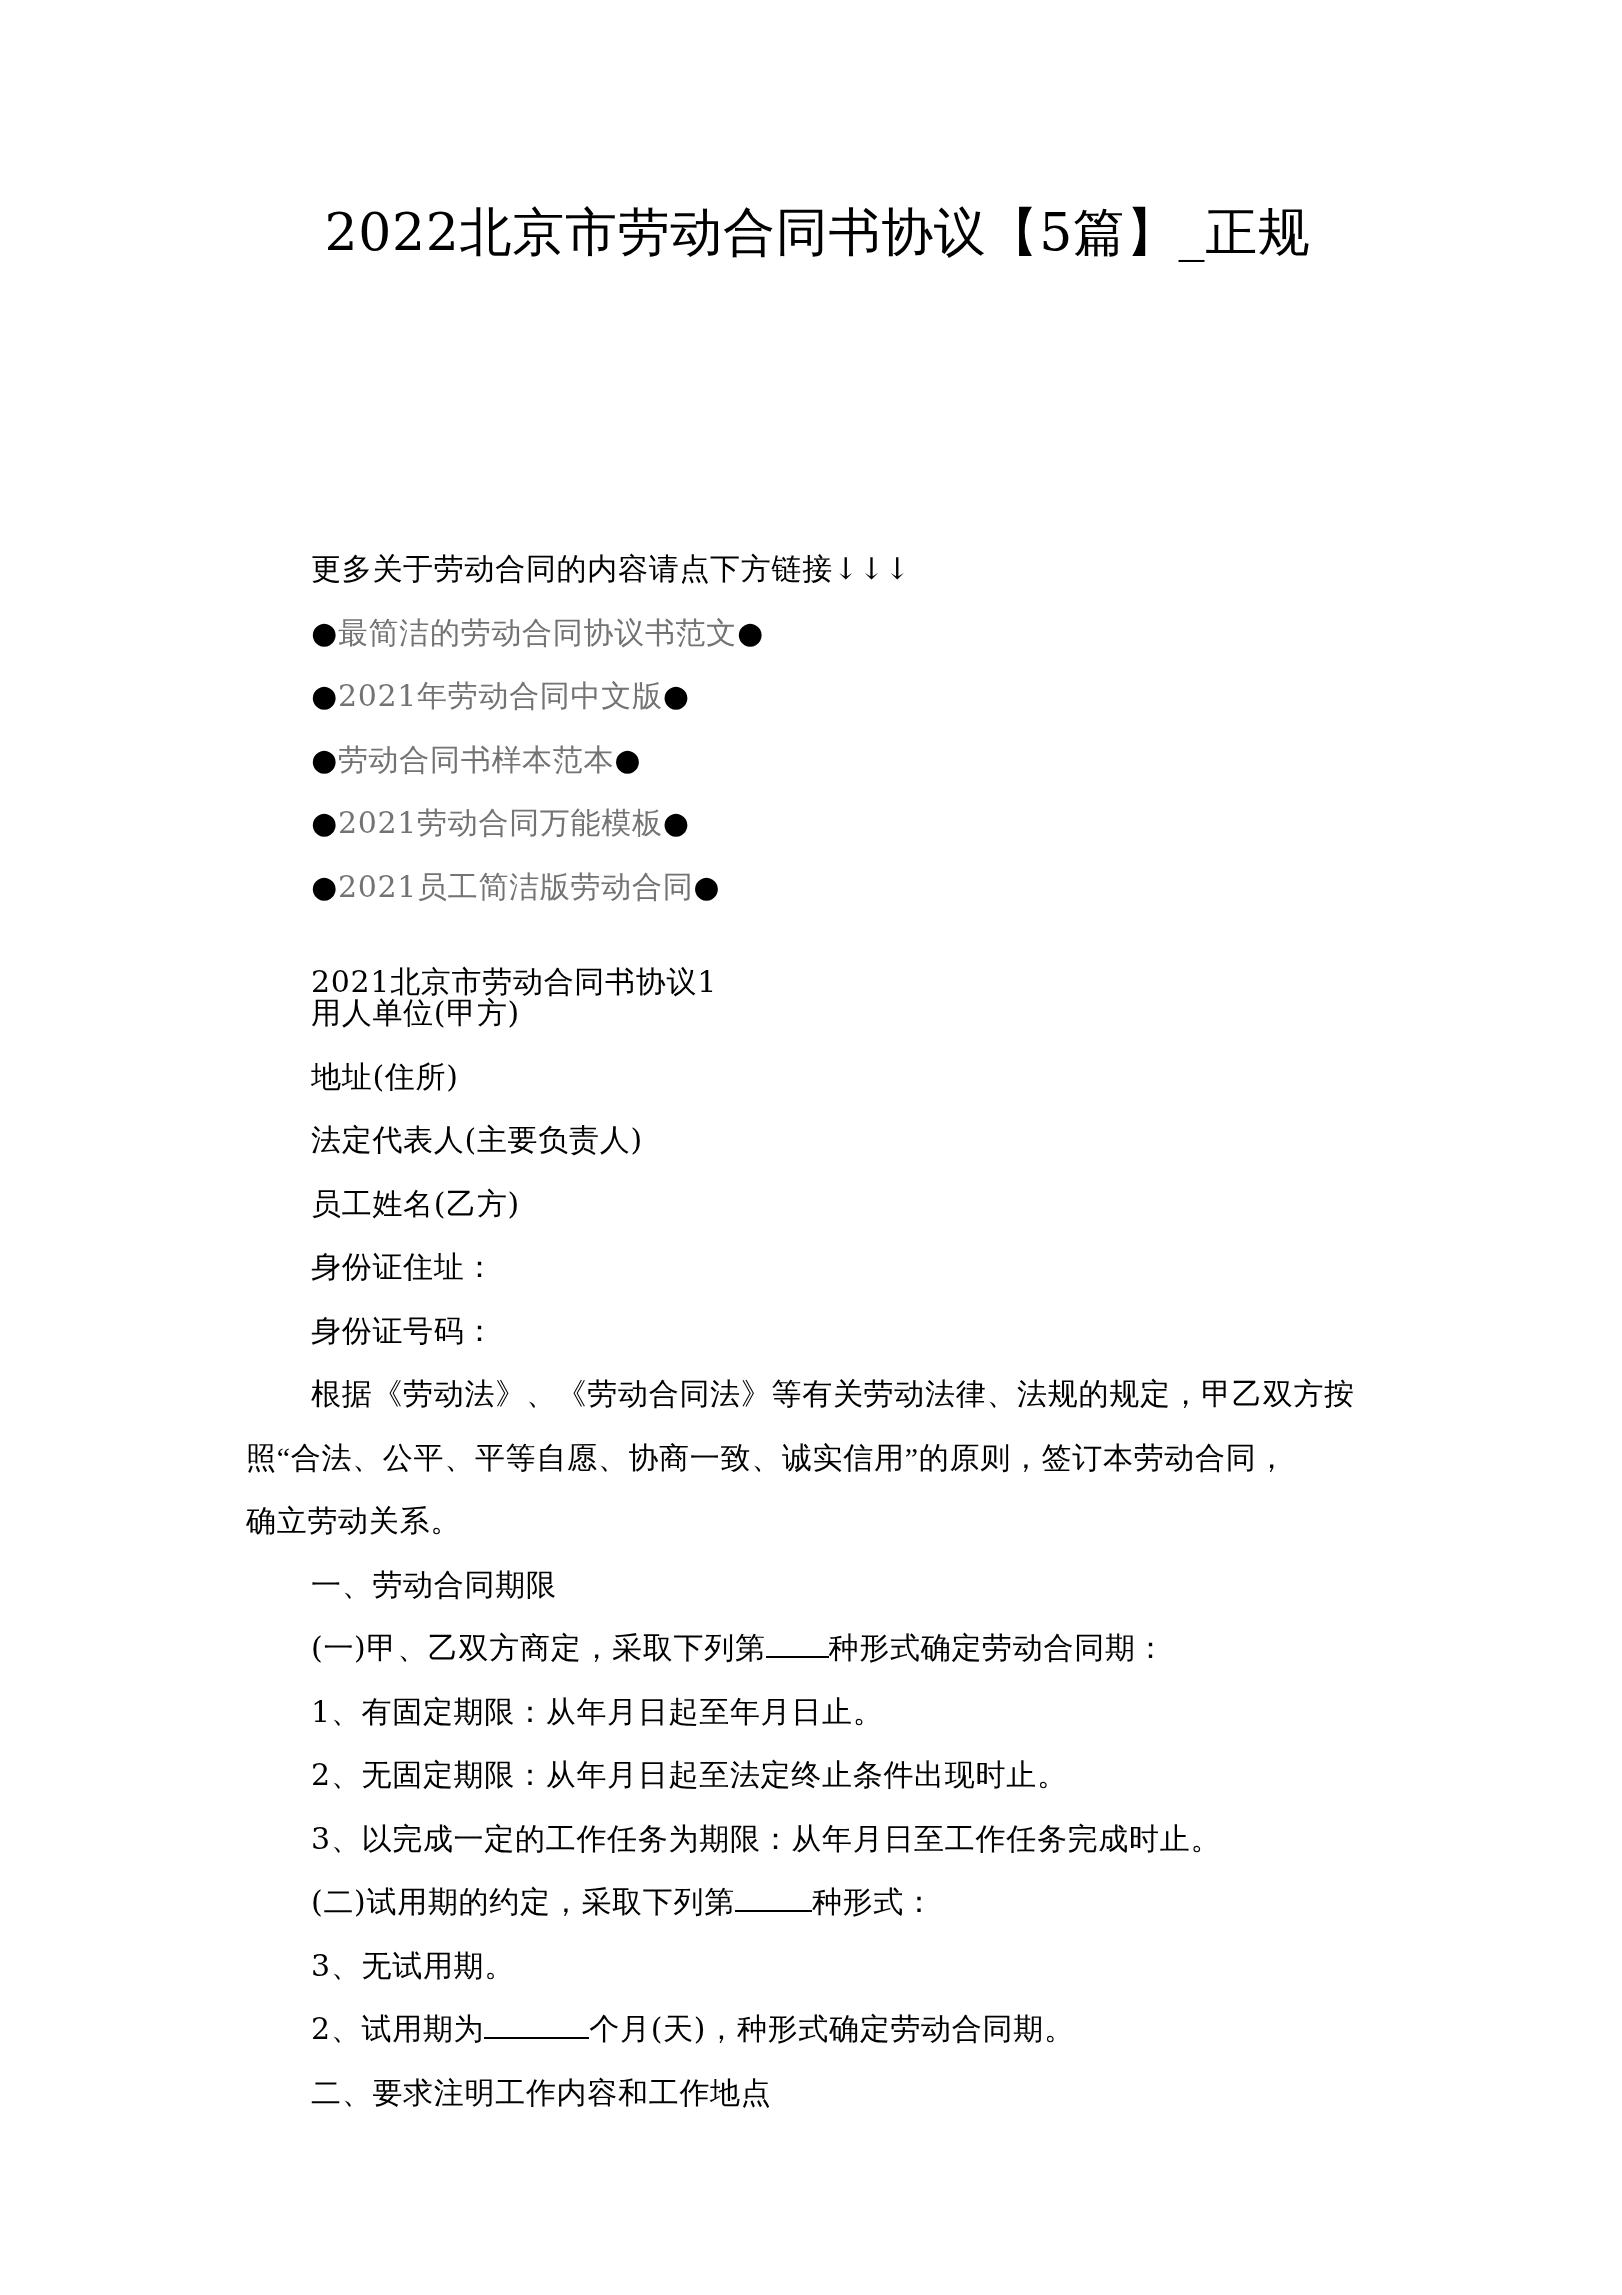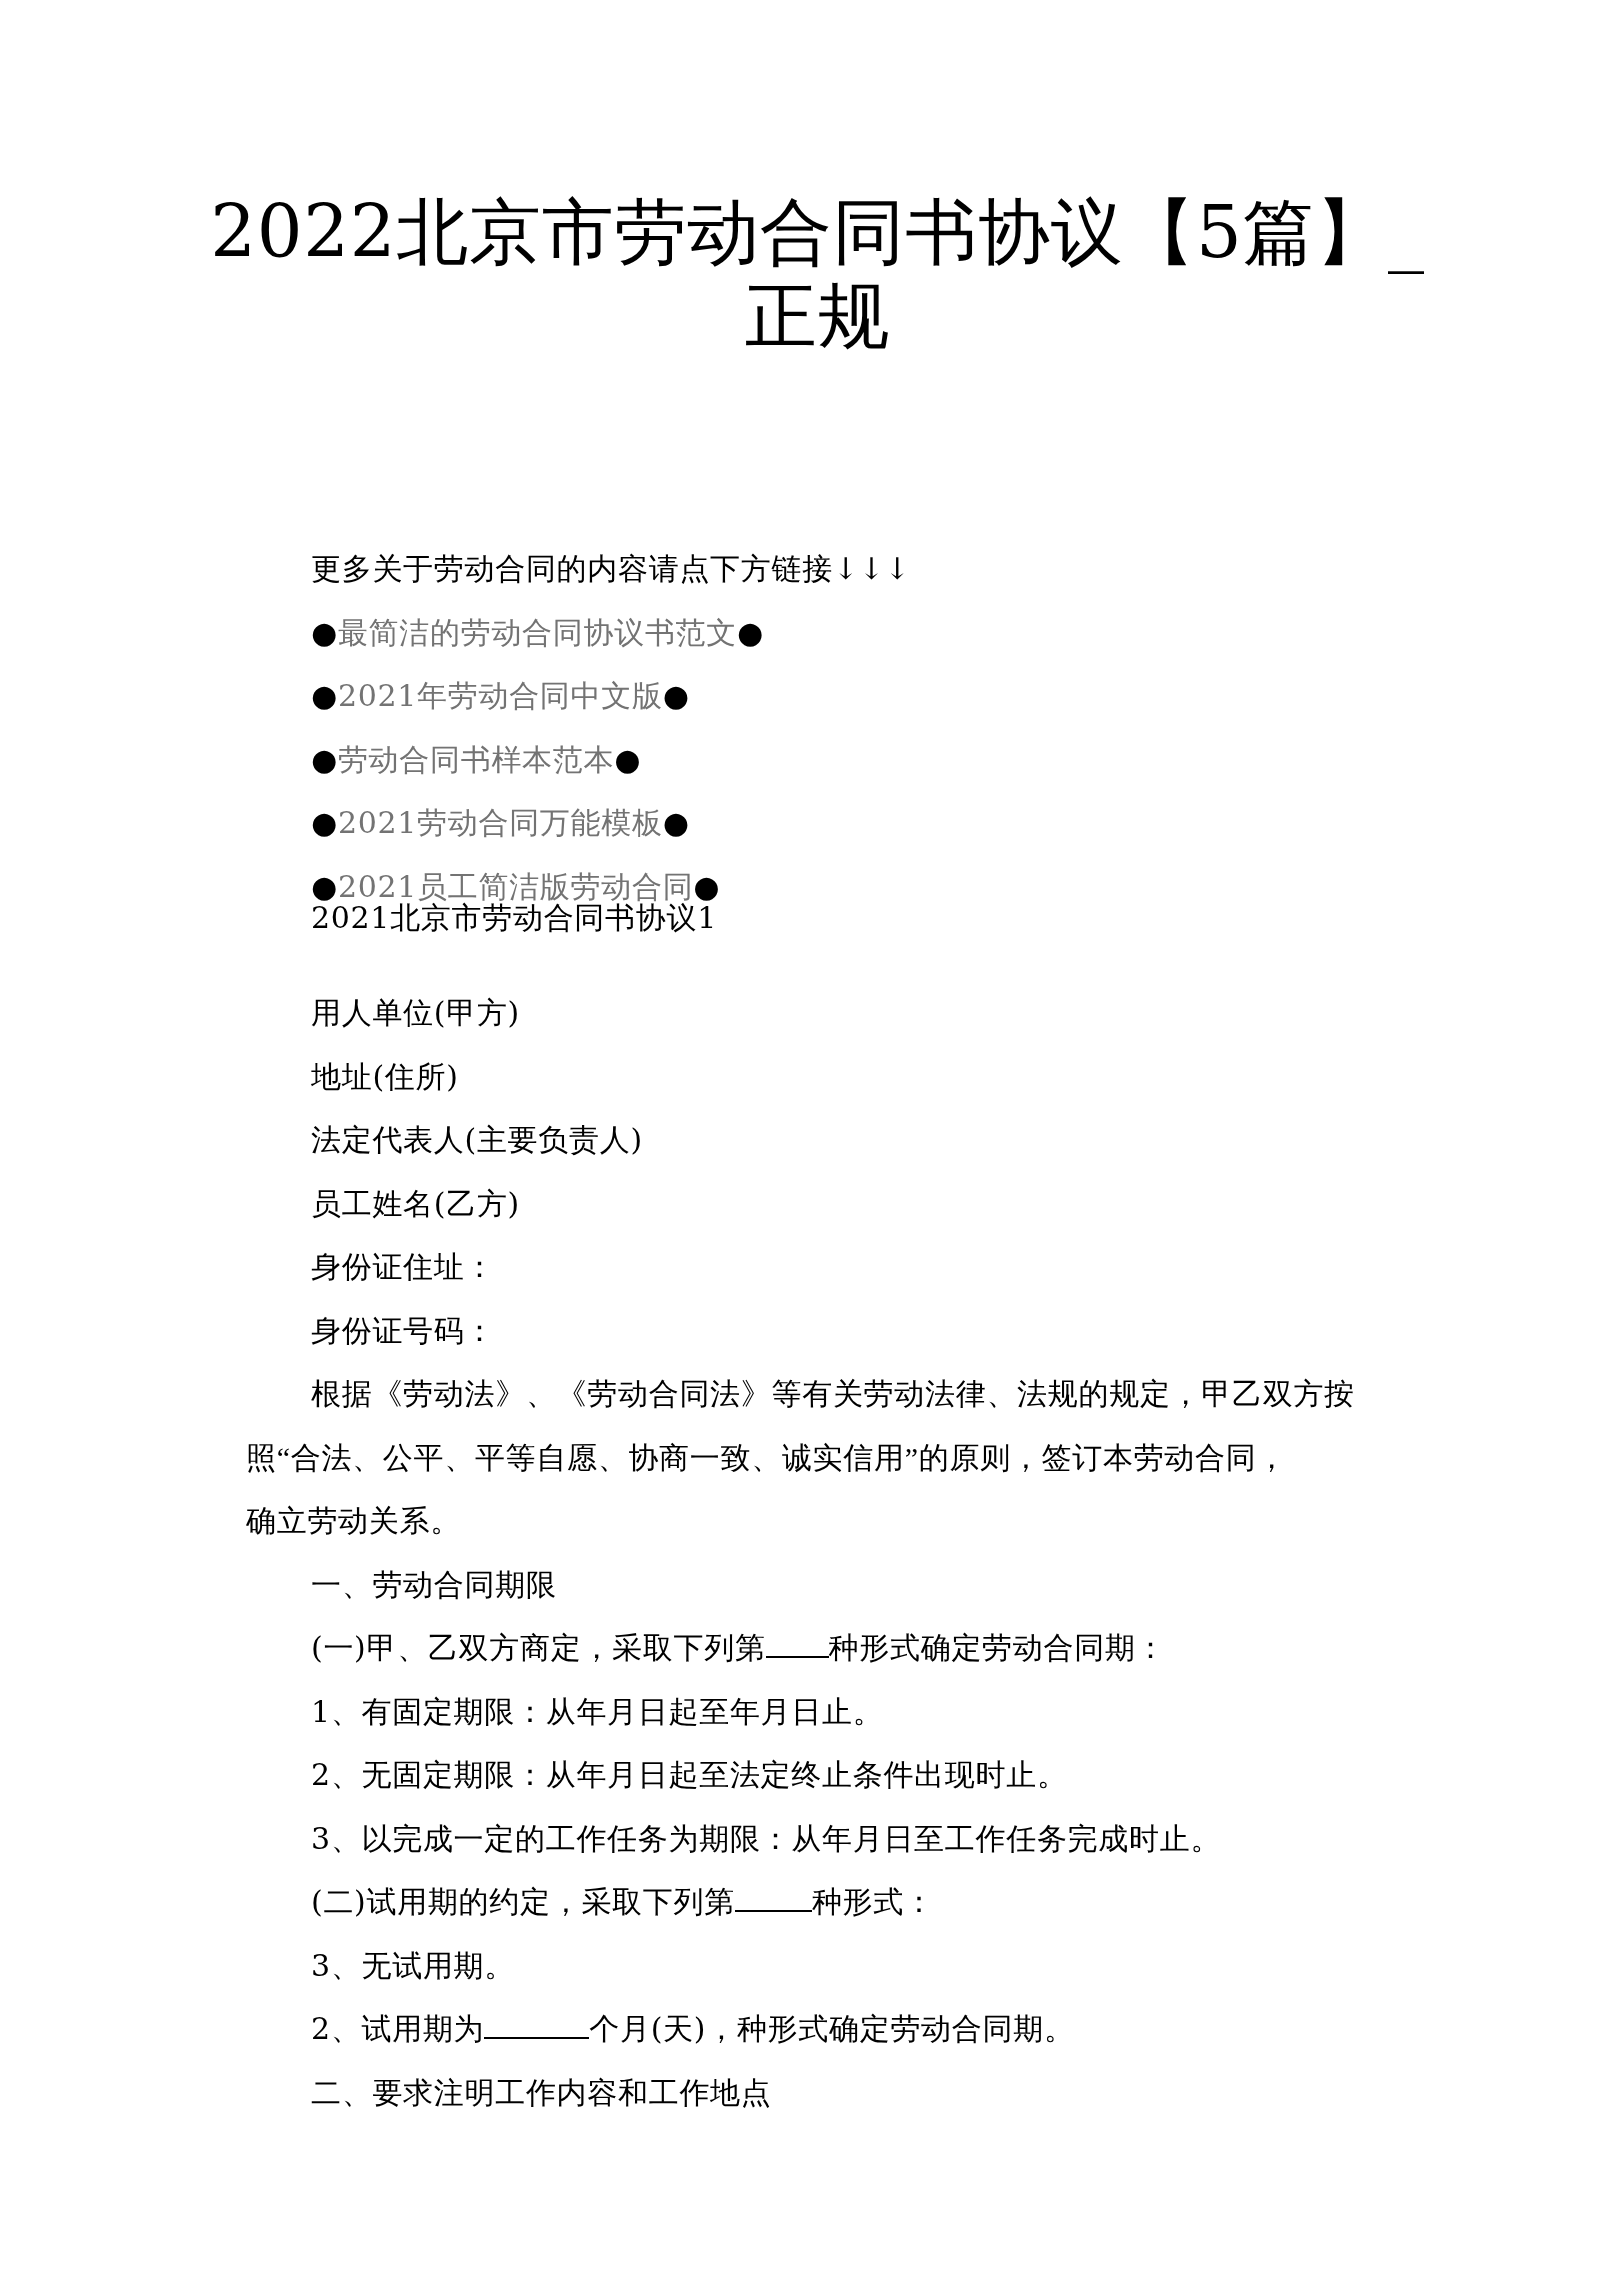--- a/index.html
+++ b/index.html
@@ -2,21 +2,21 @@
 <html style="font-size:10.5px"><head>
   <meta charset="utf-8">
   <style>
     html, body { margin: 0; padding: 0; background: #ffffff; }
     body {
       width: 1623px; height: 2295px; position: relative; overflow: hidden;
       font-family: "DejaVu Serif", "Liberation Serif", serif; color: #000;
     }
     .title {
       position: absolute; left: 196px; width: 1243px; top: 190px;
-      text-align: center; font-size: 72px; line-height: 84px; letter-spacing: 0.7px;
+      text-align: center; font-size: 52px; line-height: 84px; letter-spacing: 0.7px;
     }
     .body-text { position: absolute; left: 0; top: 0; width: 100%; }
     .line {
       position: absolute; left: 311px; font-size: 30px; line-height: 39px;
       white-space: nowrap; letter-spacing: 0.7px; margin-top: 44px;
     }
     .line.flush { left: 246px; font-family: Liberation Serif, serif; }
     .link { color: #737373; text-decoration: none; cursor: pointer; }
     .bullet { display: inline-block; font-size: 30px; }
     .blank { display: inline-block; border-bottom: 2px solid #000; height: 26px; vertical-align: baseline; }
@@ -40,21 +40,21 @@
   <div class="line" style="top:696px">
     <span class="bullet">●</span><a class="link">劳动合同书样本范本</a><span class="bullet">●</span>
   </div>
   <div class="line" style="top:759px">
     <span class="bullet">●</span><a class="link">2021劳动合同万能模板</a><span class="bullet">●</span>
   </div>
   <div class="line" style="top:823px">
     <span class="bullet">●</span><a class="link">2021员工简洁版劳动合同</a><span class="bullet">●</span>
   </div>
 
-  <div class="line" style="top:854px">2021北京市劳动合同书协议1</div>
+  <div class="line" style="top:918px">2021北京市劳动合同书协议1</div>
 
   <div class="line" style="top:949px">用人单位(甲方)</div>
   <div class="line" style="top:1013px">地址(住所)</div>
   <div class="line" style="top:1076px">法定代表人(主要负责人)</div>
   <div class="line" style="top:1140px">员工姓名(乙方)</div>
   <div class="line" style="top:1203px">身份证住址：</div>
   <div class="line" style="top:1267px">身份证号码：</div>
 
   <div class="line" style="top:1330px">根据《劳动法》、《劳动合同法》等有关劳动法律、法规的规定，甲乙双方按</div>
   <div class="line flush" style="top:1394px">照“合法、公平、平等自愿、协商一致、诚实信用”的原则，签订本劳动合同，</div>

